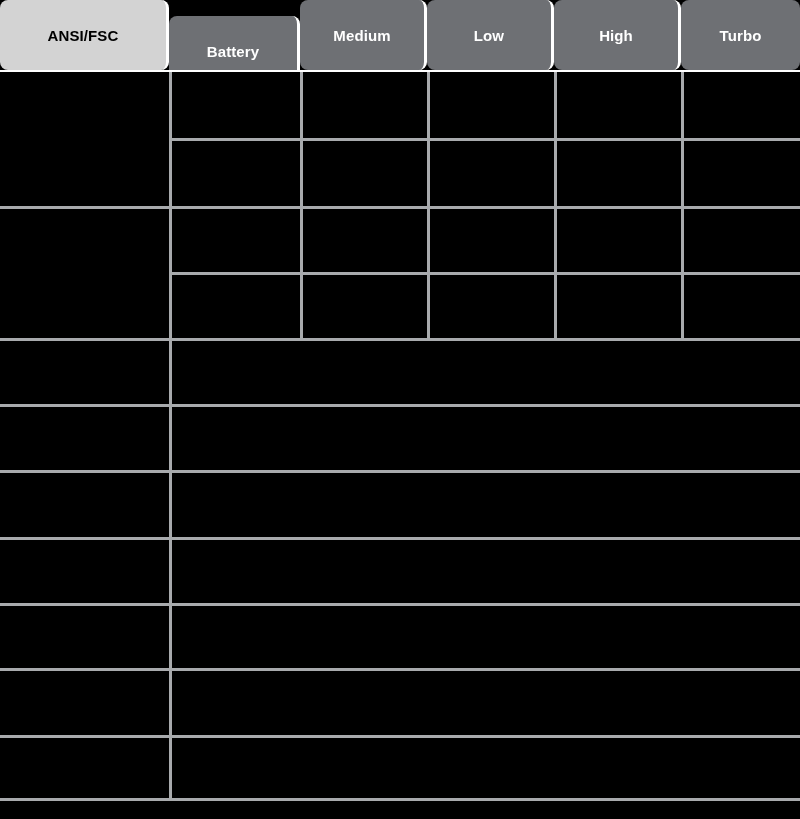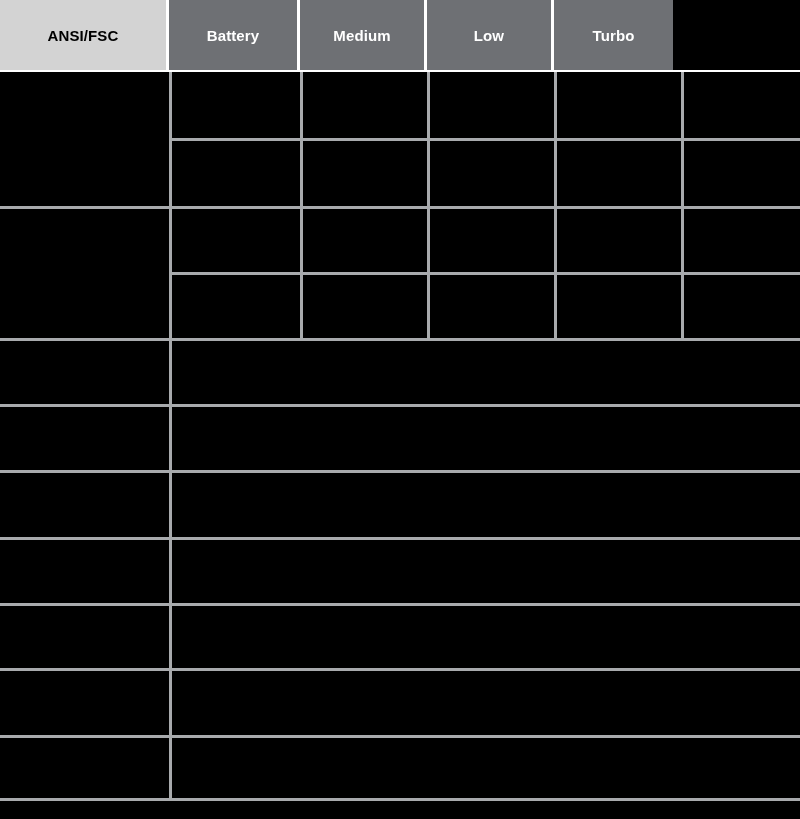--- a/index.html
+++ b/index.html
@@ -34,20 +34,21 @@
   .hcell {
     height: 70px;
     display: flex;
     align-items: center;
     justify-content: center;
     box-sizing: border-box;
     font-weight: bold;
     font-size: 15px;
     letter-spacing: 0.1px;
     white-space: nowrap;
+    border-radius: 8px;
   }
   .hcell-ansi {
     width: 169px;
     background: #d3d3d3;
     color: #000000;
     border-right: 3px solid #ffffff;
   }
   .hcell-mode {
     background: #6e7074;
     color: #ffffff;
@@ -110,23 +111,24 @@
     background: #000000;
   }
 </style>
 </head>
 <body>
 
 <div id="table-root">
 
   <div class="header-row">
     <div class="hcell hcell-ansi">ANSI/FSC</div>
-    <div class="hcell hcell-mode" style="width:131px;">Battery</div>
+    <div class="hcell hcell-mode" style="width:131px;margin-top:16px;">Battery</div>
     <div class="hcell hcell-mode" style="width:127px;">Medium</div>
     <div class="hcell hcell-mode" style="width:127px;">Low</div>
+    <div class="hcell hcell-mode" style="width:127px;">High</div>
     <div class="hcell hcell-mode last" style="width:119px;">Turbo</div>
   </div>
   <div class="header-underline"></div>
 
   <div class="body-area">
 
     <div class="cell center" style="left:0px;   top:0px;   width:169px; height:134px;"></div>
     <div class="cell center" style="left:0px;   top:134px; width:169px; height:132px;"></div>
 
     <div class="cell center" style="left:172px; top:0px;   width:128px; height:66px;"></div>

